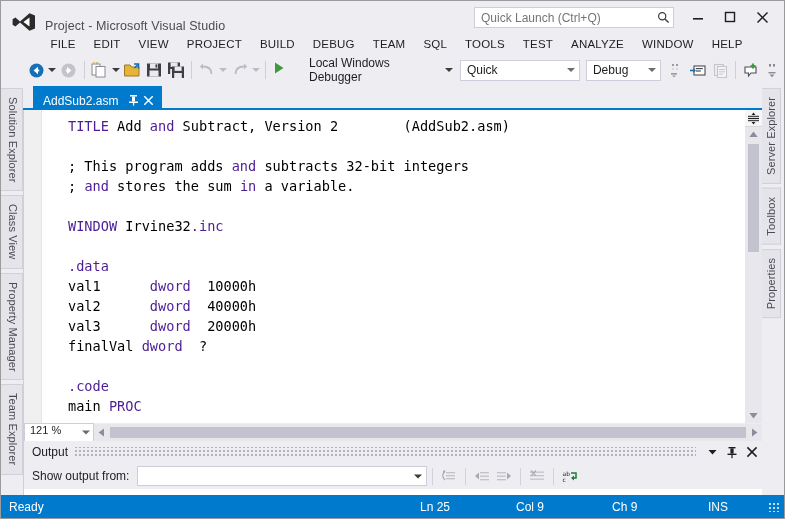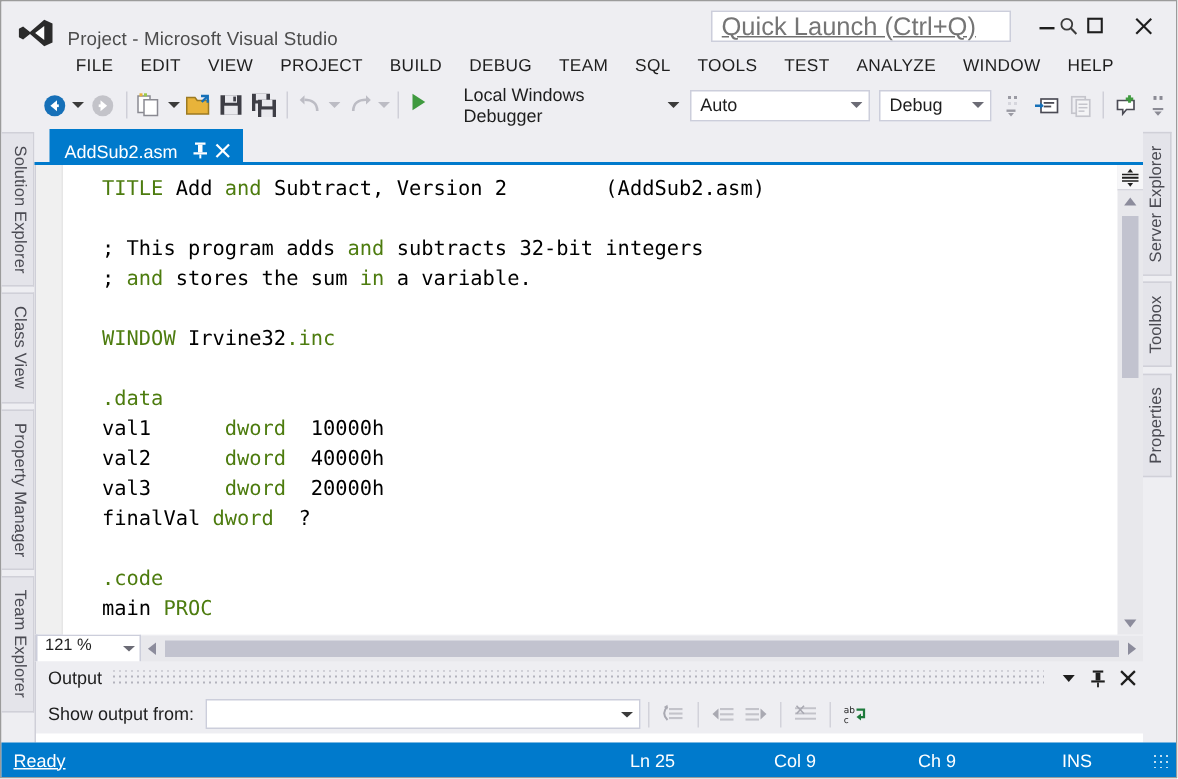--- a/index.html
+++ b/index.html
@@ -37,23 +37,22 @@
   }
   .quicklaunch {
     position: absolute; right: 110px; top: 6px;
     width: 200px; height: 21px;
     background: #ffffff; border: 1px solid #cccedb;
     display: flex; align-items: center;
   }
   .quicklaunch input {
     flex: 1; border: none; outline: none; background: transparent;
     font-family: "Liberation Sans", sans-serif;
-    font-size: 17px; color: #707070;
+    font-size: 12px; color: #707070;
     padding: 0 4px 0 6px;
-    text-decoration: underline;
   }
   .ql-icon { width: 20px; display:flex; align-items:center; justify-content:center; }
   .win-btns {
     position: absolute; right: 6px; top: 0; height: 32px;
     display: flex; align-items: center;
   }
   .win-btn {
     width: 32px; height: 26px;
     display: flex; align-items: center; justify-content: center;
     cursor: default;
@@ -189,21 +188,21 @@
   }
   pre.code {
     font-family: "DejaVu Sans Mono", "Liberation Mono", monospace;
     font-size: 13.6px;
     line-height: 20px;
     color: #000000;
     padding-left: 26px;
     white-space: pre;
     letter-spacing: 0px;
   }
-  .kw { color: #4d7c0f; }
+  .kw { color: #4c1d95; }
 
   
   .vscroll {
     width: 17px; flex: 0 0 17px;
     background: #e8e8ec;
     display: flex; flex-direction: column; align-items: center;
     position: relative;
   }
   .split-btn {
     width: 17px; height: 17px; background: #f6f6f8;
@@ -283,21 +282,21 @@
   .out-body { height: 6px; background: #ffffff; }
 
   
   .statusbar {
     height: 23px; flex: 0 0 23px;
     background: #007acc; color: #ffffff;
     display: flex; align-items: center;
     font-size: 12px;
     position: relative;
   }
-  .st-ready { margin-left: 8px; text-decoration: underline; }
+  .st-ready { margin-left: 8px; }
   .st-spacer { flex: 1 1 auto; }
   .st-cell { width: 96px; text-align: left; }
   .st-ins { width: 60px; }
   .st-grip {
     width: 12px; height: 10px; margin-right: 4px;
     background-image: radial-gradient(rgba(255,255,255,.75) 0.8px, transparent 0.9px);
     background-size: 4px 4px;
   }
 </style>
 </head>
@@ -458,21 +457,21 @@
       </span>
       <span class="tb-run-label">Local Windows Debugger</span>
     </div>
     <div class="tb-arrow">
       <svg width="8" height="6" viewBox="0 0 8 6">
           <path d="M0 1 L4 5 L8 1 Z" fill="#3b3b3b"></path>
         </svg>
     </div>
 
     <div class="tb-combo" style="width:125px; margin-left:6px;">
-      <span>Auto</span>
+      <span>Quick</span>
       <span class="cb-arrow">
         <svg width="8" height="6" viewBox="0 0 8 6">
             <path d="M0 1 L4 5 L8 1 Z" fill="#6b6b75"></path>
           </svg>
       </span>
     </div>
     <div class="tb-combo" style="width:78px; margin-left:6px;">
       <span>Debug</span>
       <span class="cb-arrow">
         <svg width="8" height="6" viewBox="0 0 8 6">

